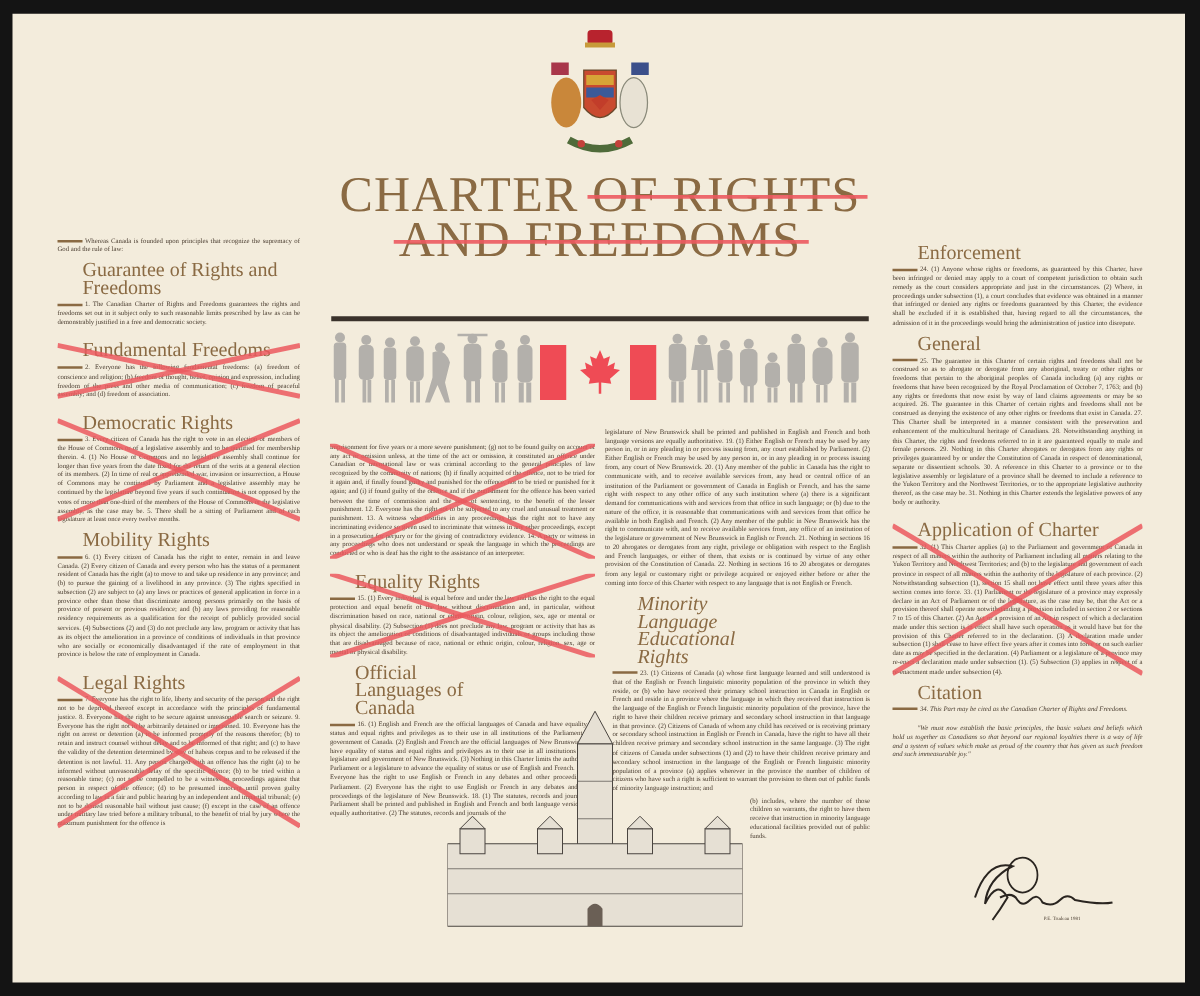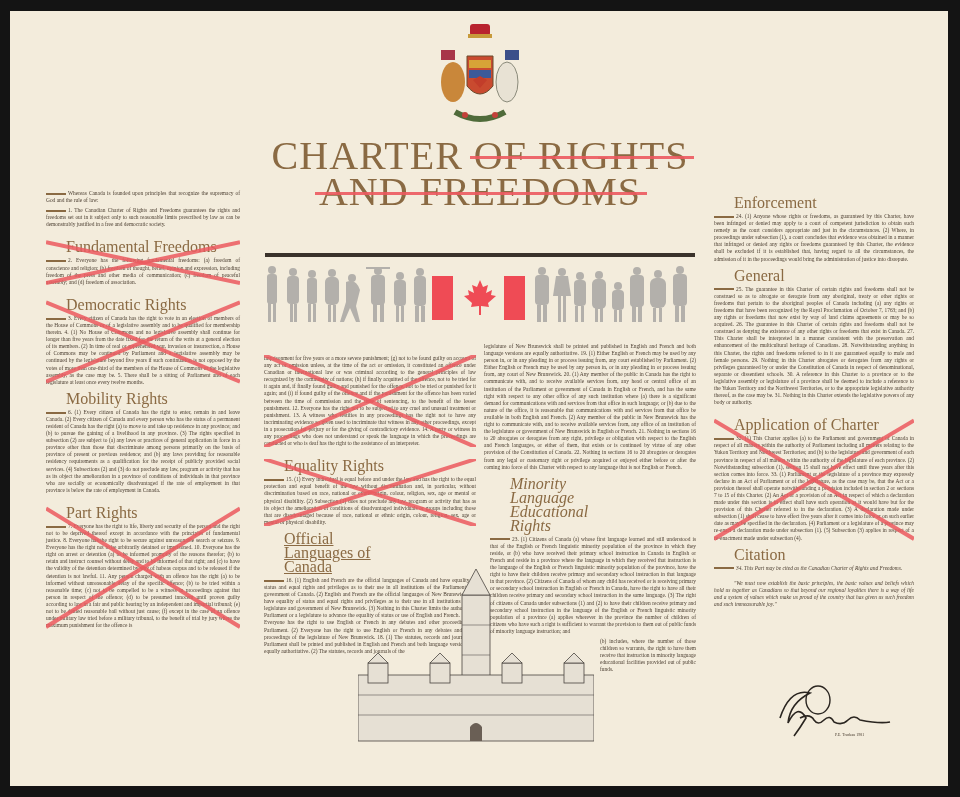--- a/index.html
+++ b/index.html
@@ -156,20 +156,21 @@
           <rect x="419" y="44" width="4" height="16"></rect>
         </g>
     </g>
   </svg>
 </div>
 
 <div class="col" style="left:46px; top:190px; width:194px;">
   <p><span class="bar"></span><span>Whereas Canada is founded upon principles that recognize the supremacy of God and the rule of law:</span></p>
 
   <div>
+    <div class="h">Guarantee of Rights and Freedoms</div>
     <p><span class="bar"></span><span>1. The Canadian Charter of Rights and Freedoms guarantees the rights and freedoms set out in it subject only to such reasonable limits prescribed by law as can be demonstrably justified in a free and democratic society.</span></p>
   </div>
 
   <div class="crossed">
     <div class="h">Fundamental Freedoms</div>
     <p><span class="bar"></span><span>2. Everyone has the following fundamental freedoms: (a) freedom of conscience and religion; (b) freedom of thought, belief, opinion and expression, including freedom of the press and other media of communication; (c) freedom of peaceful assembly; and (d) freedom of association.</span></p>
     <div class="xmark"><svg viewBox="0 0 100 100" preserveAspectRatio="none">
           <line x1="0" y1="5" x2="100" y2="95" stroke="#ec5a5f" stroke-width="4" vector-effect="non-scaling-stroke" opacity=".85"></line>
           <line x1="100" y1="5" x2="0" y2="95" stroke="#ec5a5f" stroke-width="4" vector-effect="non-scaling-stroke" opacity=".85"></line>
         </svg></div>
@@ -183,21 +184,21 @@
           <line x1="100" y1="5" x2="0" y2="95" stroke="#ec5a5f" stroke-width="4" vector-effect="non-scaling-stroke" opacity=".85"></line>
         </svg></div>
   </div>
 
   <div>
     <div class="h">Mobility Rights</div>
     <p><span class="bar"></span><span>6. (1) Every citizen of Canada has the right to enter, remain in and leave Canada. (2) Every citizen of Canada and every person who has the status of a permanent resident of Canada has the right (a) to move to and take up residence in any province; and (b) to pursue the gaining of a livelihood in any province. (3) The rights specified in subsection (2) are subject to (a) any laws or practices of general application in force in a province other than those that discriminate among persons primarily on the basis of province of present or previous residence; and (b) any laws providing for reasonable residency requirements as a qualification for the receipt of publicly provided social services. (4) Subsections (2) and (3) do not preclude any law, program or activity that has as its object the amelioration in a province of conditions of individuals in that province who are socially or economically disadvantaged if the rate of employment in that province is below the rate of employment in Canada.</span></p>
   </div>
 
   <div class="crossed">
-    <div class="h">Part Rights</div>
+    <div class="h">Legal Rights</div>
     <p><span class="bar"></span><span>7. Everyone has the right to life, liberty and security of the person and the right not to be deprived thereof except in accordance with the principles of fundamental justice. 8. Everyone has the right to be secure against unreasonable search or seizure. 9. Everyone has the right not to be arbitrarily detained or imprisoned. 10. Everyone has the right on arrest or detention (a) to be informed promptly of the reasons therefor; (b) to retain and instruct counsel without delay and to be informed of that right; and (c) to have the validity of the detention determined by way of habeas corpus and to be released if the detention is not lawful. 11. Any person charged with an offence has the right (a) to be informed without unreasonable delay of the specific offence; (b) to be tried within a reasonable time; (c) not to be compelled to be a witness in proceedings against that person in respect of the offence; (d) to be presumed innocent until proven guilty according to law in a fair and public hearing by an independent and impartial tribunal; (e) not to be denied reasonable bail without just cause; (f) except in the case of an offence under military law tried before a military tribunal, to the benefit of trial by jury where the maximum punishment for the offence is</span></p>
     <div class="xmark"><svg viewBox="0 0 100 100" preserveAspectRatio="none">
           <line x1="0" y1="2" x2="100" y2="98" stroke="#ec5a5f" stroke-width="4" vector-effect="non-scaling-stroke" opacity=".85"></line>
           <line x1="100" y1="2" x2="0" y2="98" stroke="#ec5a5f" stroke-width="4" vector-effect="non-scaling-stroke" opacity=".85"></line>
         </svg></div>
   </div>
 </div>
 
 <div class="col" style="left:264px; top:343px; width:212px;">
   <div class="crossed">
@@ -211,21 +212,21 @@
   <div class="crossed">
     <div class="h">Equality Rights</div>
     <p><span class="bar"></span><span>15. (1) Every individual is equal before and under the law and has the right to the equal protection and equal benefit of the law without discrimination and, in particular, without discrimination based on race, national or ethnic origin, colour, religion, sex, age or mental or physical disability. (2) Subsection (1) does not preclude any law, program or activity that has as its object the amelioration of conditions of disadvantaged individuals or groups including those that are disadvantaged because of race, national or ethnic origin, colour, religion, sex, age or mental or physical disability.</span></p>
     <div class="xmark"><svg viewBox="0 0 100 100" preserveAspectRatio="none">
           <line x1="0" y1="0" x2="100" y2="100" stroke="#ec5a5f" stroke-width="4" vector-effect="non-scaling-stroke" opacity=".85"></line>
           <line x1="100" y1="0" x2="0" y2="100" stroke="#ec5a5f" stroke-width="4" vector-effect="non-scaling-stroke" opacity=".85"></line>
         </svg></div>
   </div>
 
   <div>
-    <div class="h" style="width:110px;text-decoration:underline;">Official Languages of Canada</div>
+    <div class="h" style="width:110px;">Official Languages of Canada</div>
     <p><span class="bar"></span><span>16. (1) English and French are the official languages of Canada and have equality of status and equal rights and privileges as to their use in all institutions of the Parliament and government of Canada. (2) English and French are the official languages of New Brunswick and have equality of status and equal rights and privileges as to their use in all institutions of the legislature and government of New Brunswick. (3) Nothing in this Charter limits the authority of Parliament or a legislature to advance the equality of status or use of English and French. 17. (1) Everyone has the right to use English or French in any debates and other proceedings of Parliament. (2) Everyone has the right to use English or French in any debates and other proceedings of the legislature of New Brunswick. 18. (1) The statutes, records and journals of Parliament shall be printed and published in English and French and both language versions are equally authoritative. (2) The statutes, records and journals of the</span></p>
   </div>
 </div>
 
 <div class="col" style="left:484px; top:343px; width:212px;">
   <div>
     <p><span>legislature of New Brunswick shall be printed and published in English and French and both language versions are equally authoritative. 19. (1) Either English or French may be used by any person in, or in any pleading in or process issuing from, any court established by Parliament. (2) Either English or French may be used by any person in, or in any pleading in or process issuing from, any court of New Brunswick. 20. (1) Any member of the public in Canada has the right to communicate with, and to receive available services from, any head or central office of an institution of the Parliament or government of Canada in English or French, and has the same right with respect to any other office of any such institution where (a) there is a significant demand for communications with and services from that office in such language; or (b) due to the nature of the office, it is reasonable that communications with and services from that office be available in both English and French. (2) Any member of the public in New Brunswick has the right to communicate with, and to receive available services from, any office of an institution of the legislature or government of New Brunswick in English or French. 21. Nothing in sections 16 to 20 abrogates or derogates from any right, privilege or obligation with respect to the English and French languages, or either of them, that exists or is continued by virtue of any other provision of the Constitution of Canada. 22. Nothing in sections 16 to 20 abrogates or derogates from any legal or customary right or privilege acquired or enjoyed either before or after the coming into force of this Charter with respect to any language that is not English or French.</span></p>
   </div>
   <div style="padding-left:6px;">
     <div class="h" style="width:120px;font-style:italic;">Minority Language Educational Rights</div>

